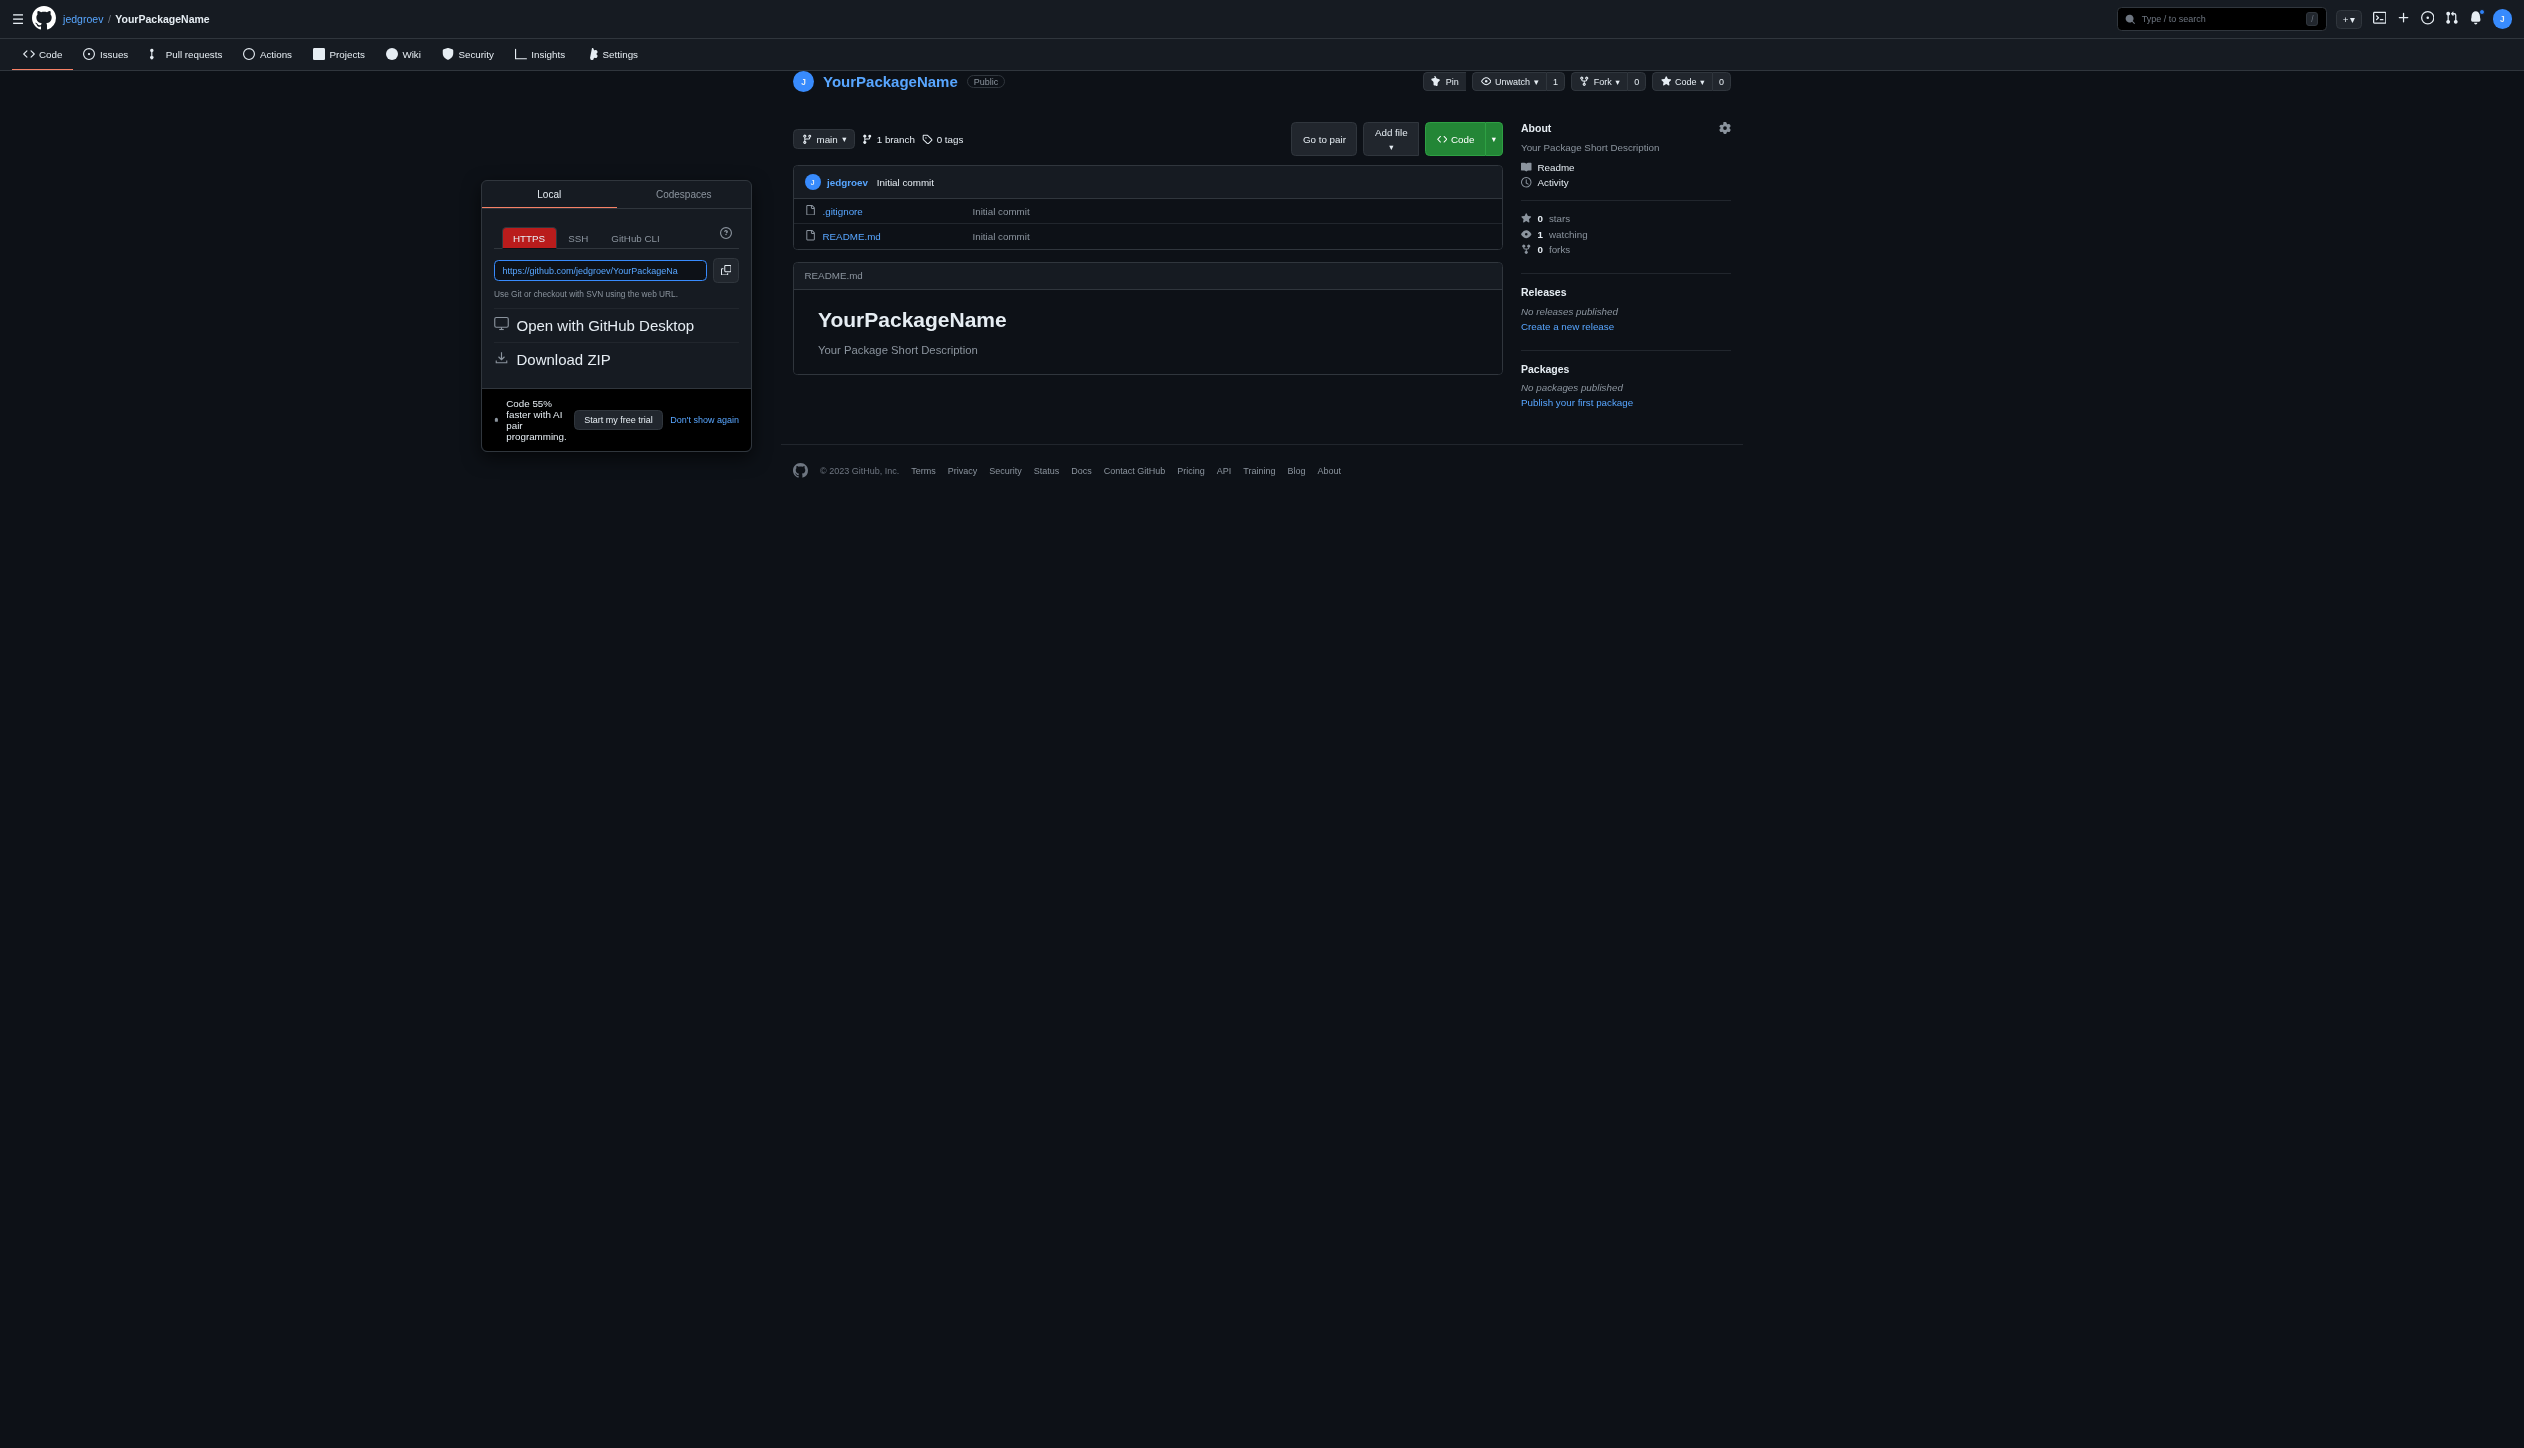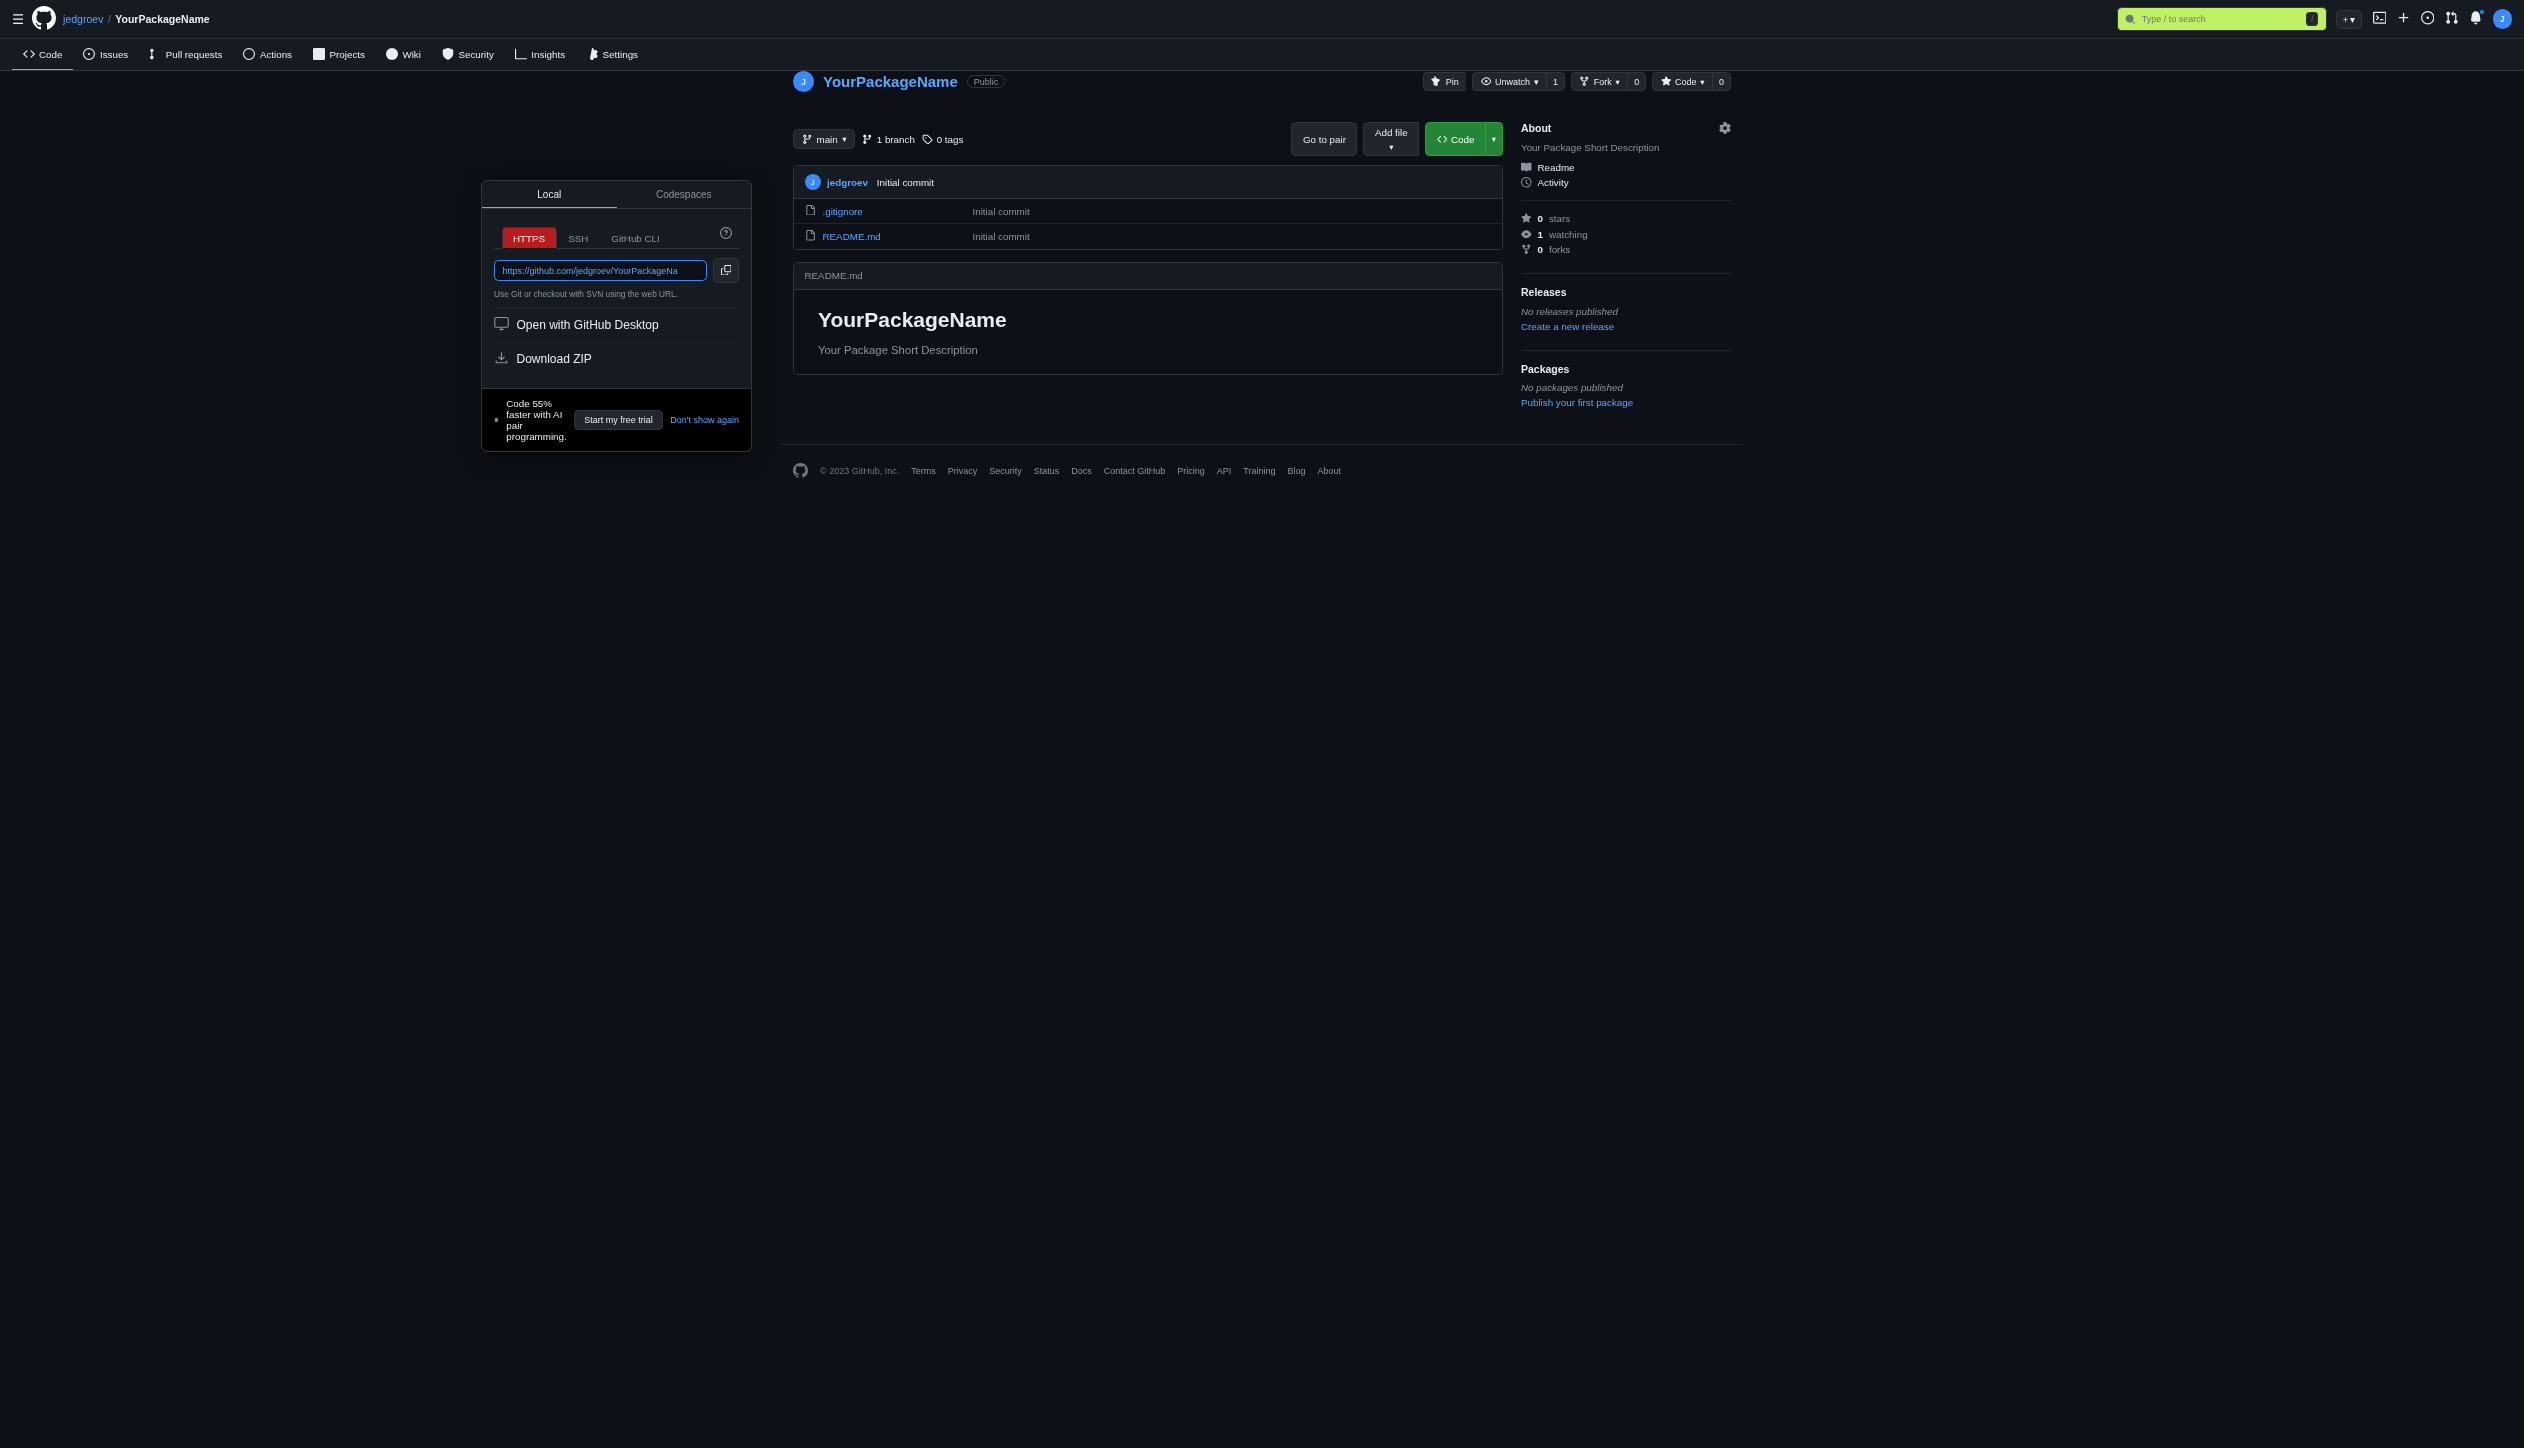--- a/index.html
+++ b/index.html
@@ -22,21 +22,21 @@
       gap: 9px;
     }
     .topnav-left { display: flex; align-items: center; gap: 7.5px; flex: 1; }
     .hamburger-icon { color: #e6edf3; cursor: pointer; font-size: 13.5px; }
     .gh-logo { color: #e6edf3; }
     .breadcrumb { display: flex; align-items: center; gap: 4.5px; color: #e6edf3; font-size: 10.5px; }
     .breadcrumb a { color: #58a6ff; text-decoration: none; }
     .breadcrumb-sep { color: #6e7681; }
     .topnav-search {
       flex: 0 0 210px;
-      background: #bef264;
+      background: #000000;
       border: 0.8px solid #30363d;
       border-radius: 4.5px;
       display: flex;
       align-items: center;
       padding: 3.8px 7.5px;
       gap: 6px;
       color: #6e7681;
       font-size: 9px;
     }
     .topnav-right { display: flex; align-items: center; gap: 10.5px; color: #e6edf3; }
@@ -251,21 +251,21 @@
       background: #21262d; border: 0.8px solid #30363d; border-radius: 4.5px;
       padding: 3.8px 6.8px; cursor: pointer; color: #e6edf3;
     }
     .clone-hint { color: #8b949e; font-size: 8.3px; margin-bottom: 9px; }
     .clone-action {
       display: flex; align-items: center; gap: 7.5px;
       padding: 7.5px 0; border-top: 0.8px solid #21262d; cursor: pointer;
     }
     .clone-action:first-of-type { border-top: none; padding-top: 0; }
     .clone-action-icon { color: #8b949e; font-size: 13.5px; }
-    .clone-action-text { color: #e6edf3; font-size: 12px; }
+    .clone-action-text { color: #e6edf3; font-size: 15px; }
     .local-codespaces {
       display: flex; border-bottom: 0.8px solid #30363d;
     }
     .lc-tab {
       flex: 1; text-align: center; padding: 7.5px;
       font-size: 10px; color: #8b949e; cursor: pointer;
       border-bottom: 1.5px solid transparent;
     }
     .lc-tab.active { color: #e6edf3; border-bottom: 1.5px solid #f78166; }
 

